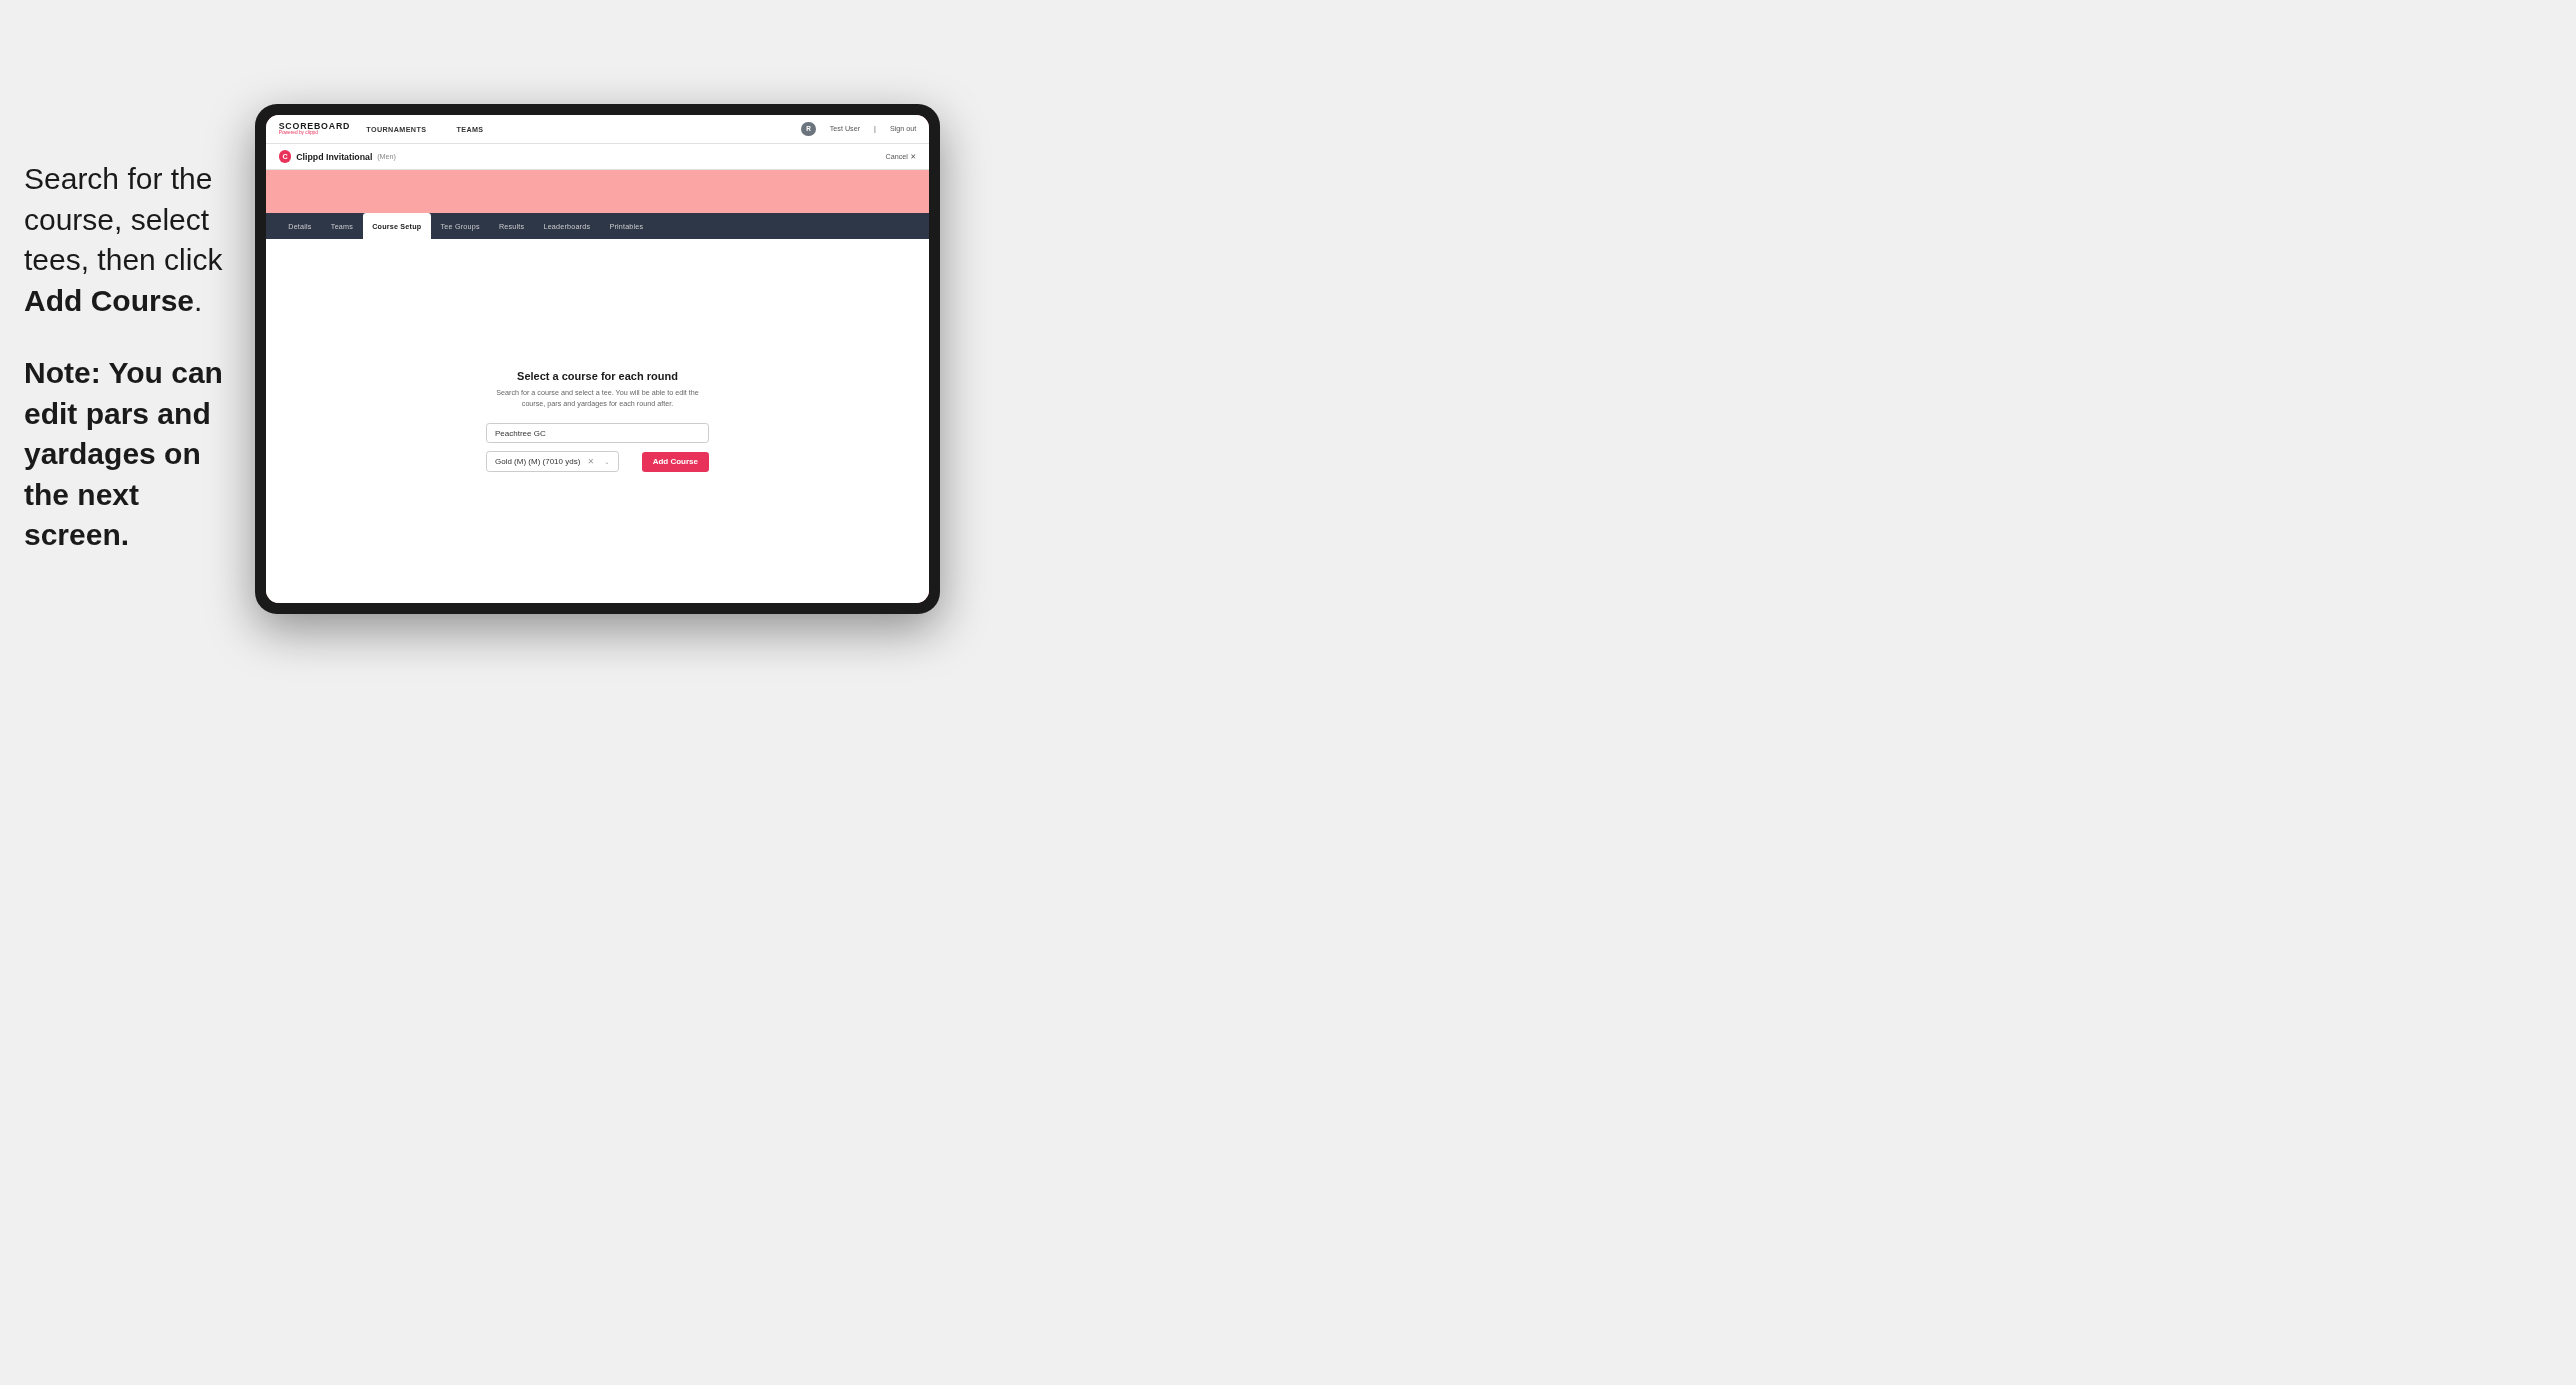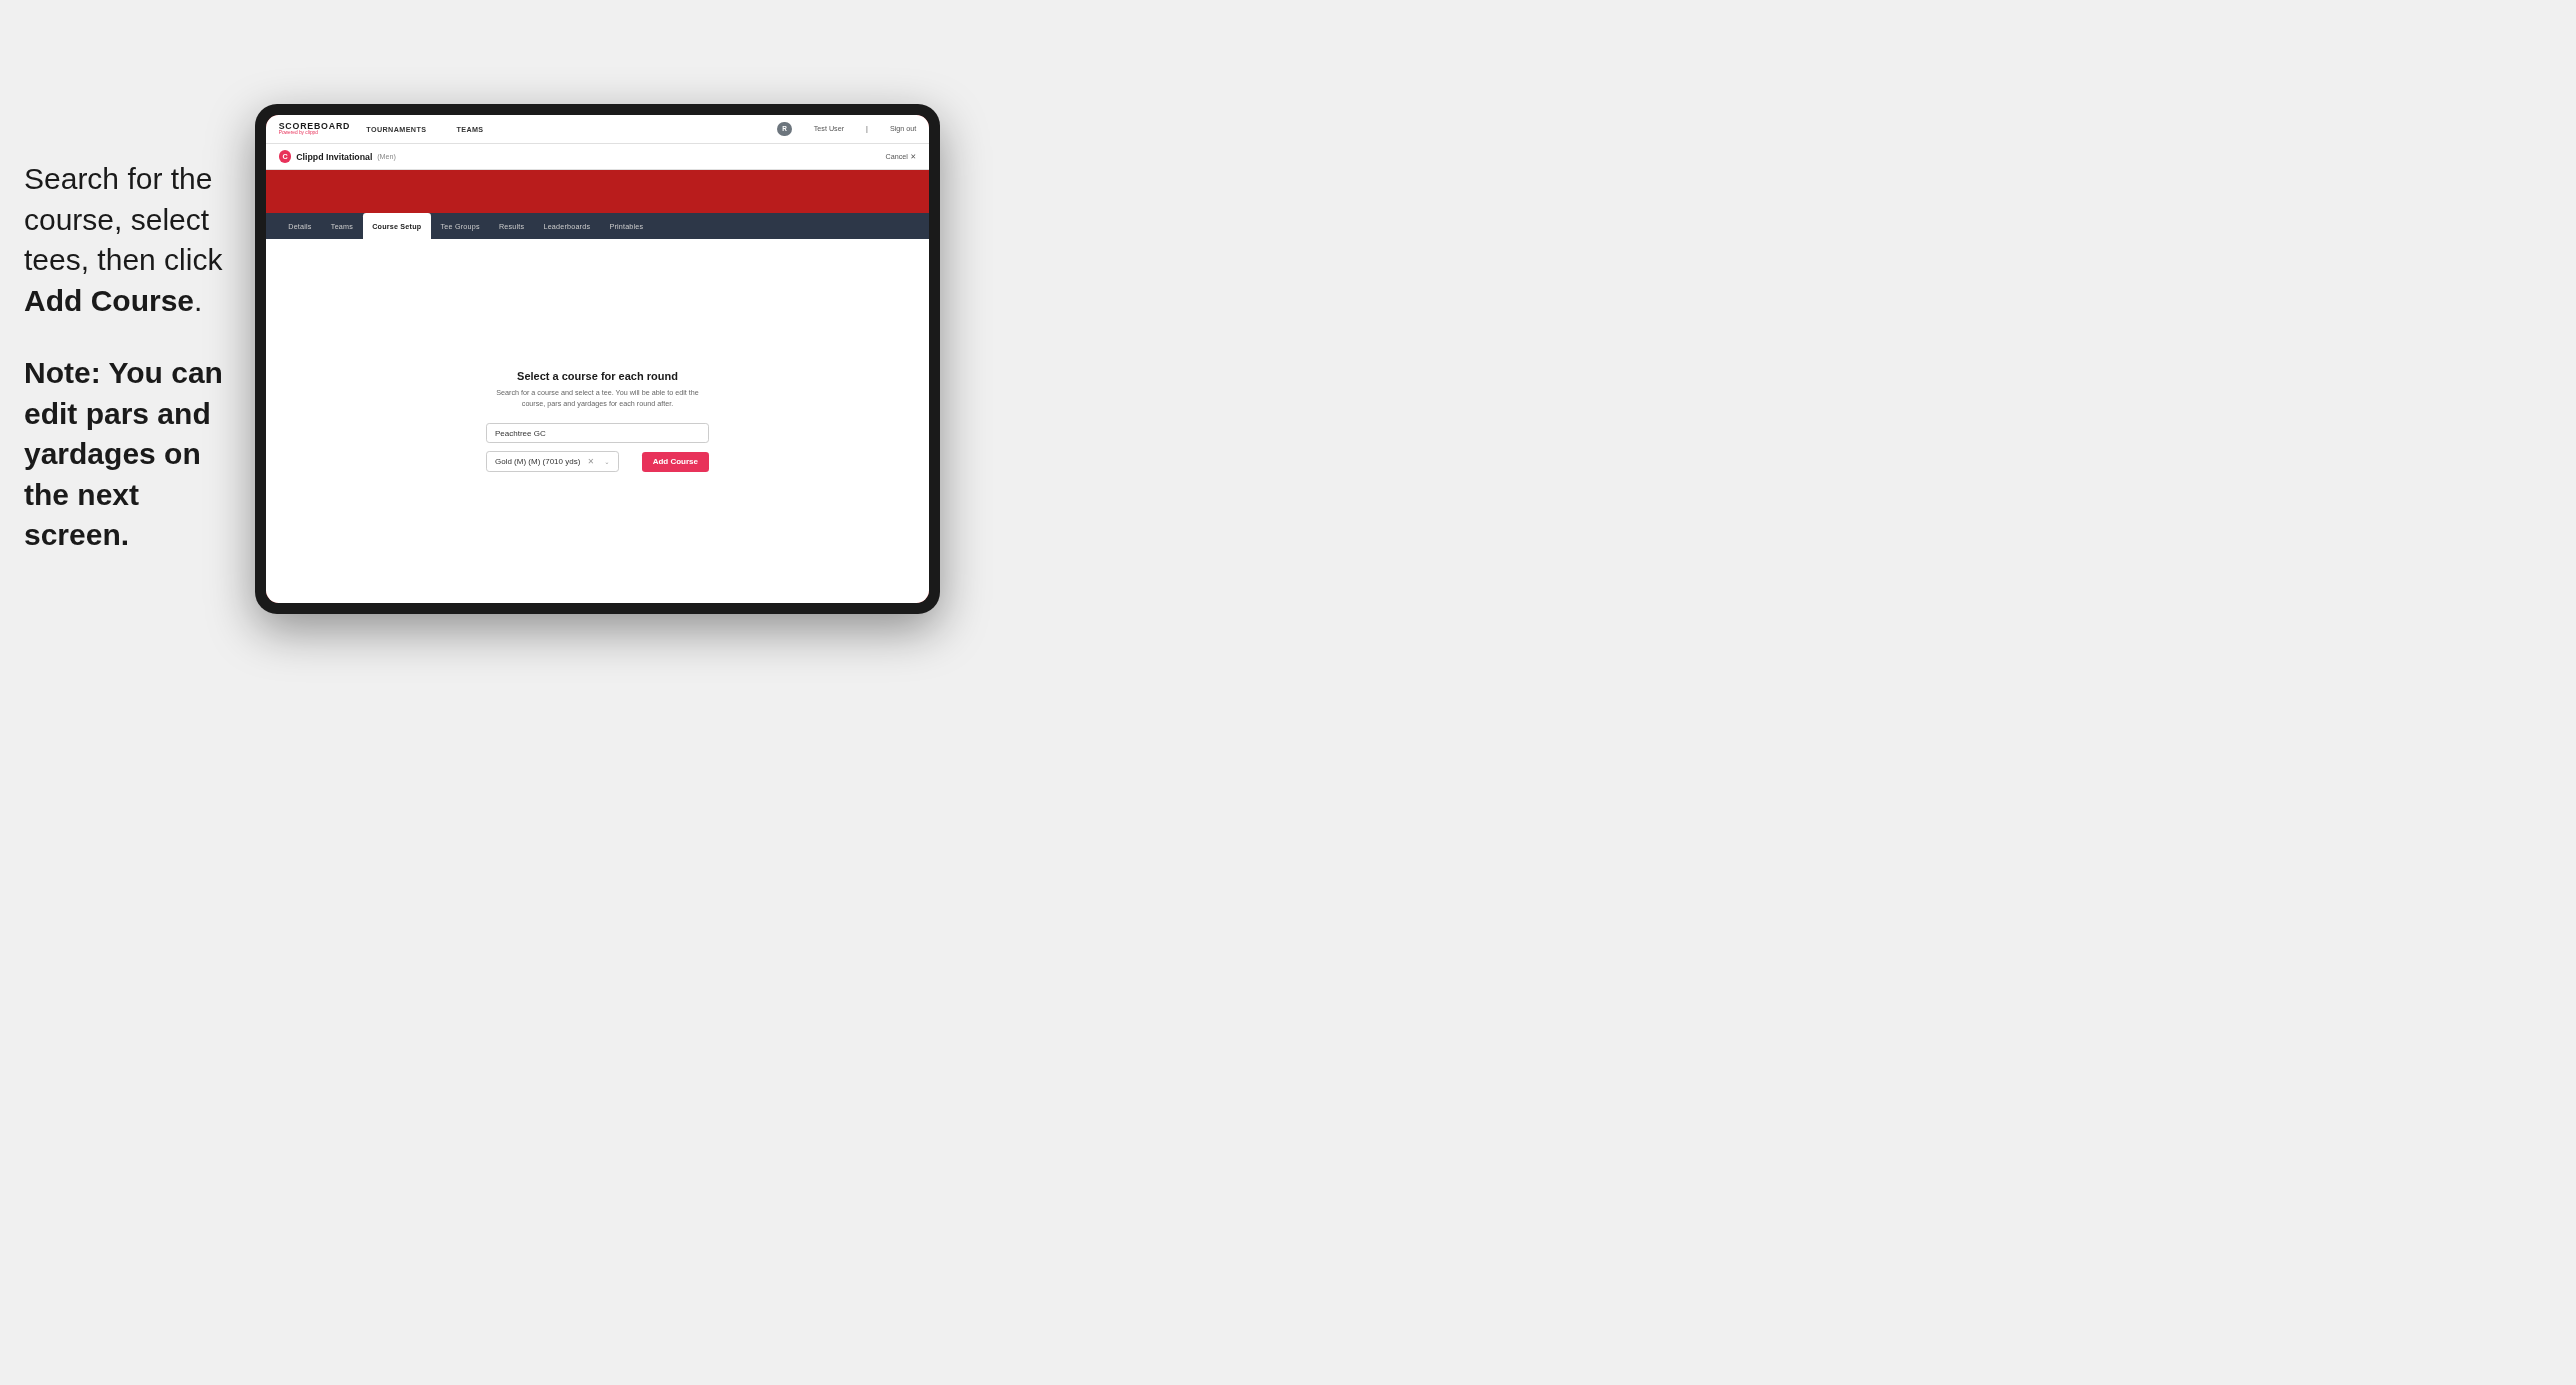--- a/index.html
+++ b/index.html
@@ -42,21 +42,21 @@
       height: 510px;
       background: #1a1a1a;
       border-radius: 22px;
       box-shadow: 0 16px 48px rgba(0,0,0,0.4);
       padding: 11px;
     }
 
     .tablet-screen {
       width: 100%;
       height: 100%;
-      background: #b91c1c;
+      background: #fca5a5;
       border-radius: 12.7px;
       overflow: hidden;
       display: flex;
       flex-direction: column;
     }
 
     
     .top-nav {
       background: #fff;
       border-bottom: 0.8px solid #e0e0e0;
@@ -103,21 +103,21 @@
       color: #333;
       text-transform: uppercase;
       letter-spacing: 0.4px;
       font-weight: 600;
       cursor: pointer;
     }
 
     .top-nav-right {
       display: flex;
       align-items: center;
-      gap: 22px;
+      gap: 14px;
       font-size: 7.2px;
       color: #555;
       justify-content: center;
     }
 
     .user-avatar {
       width: 14.3px;
       height: 14.3px;
       background: #6c757d;
       border-radius: 50%;

